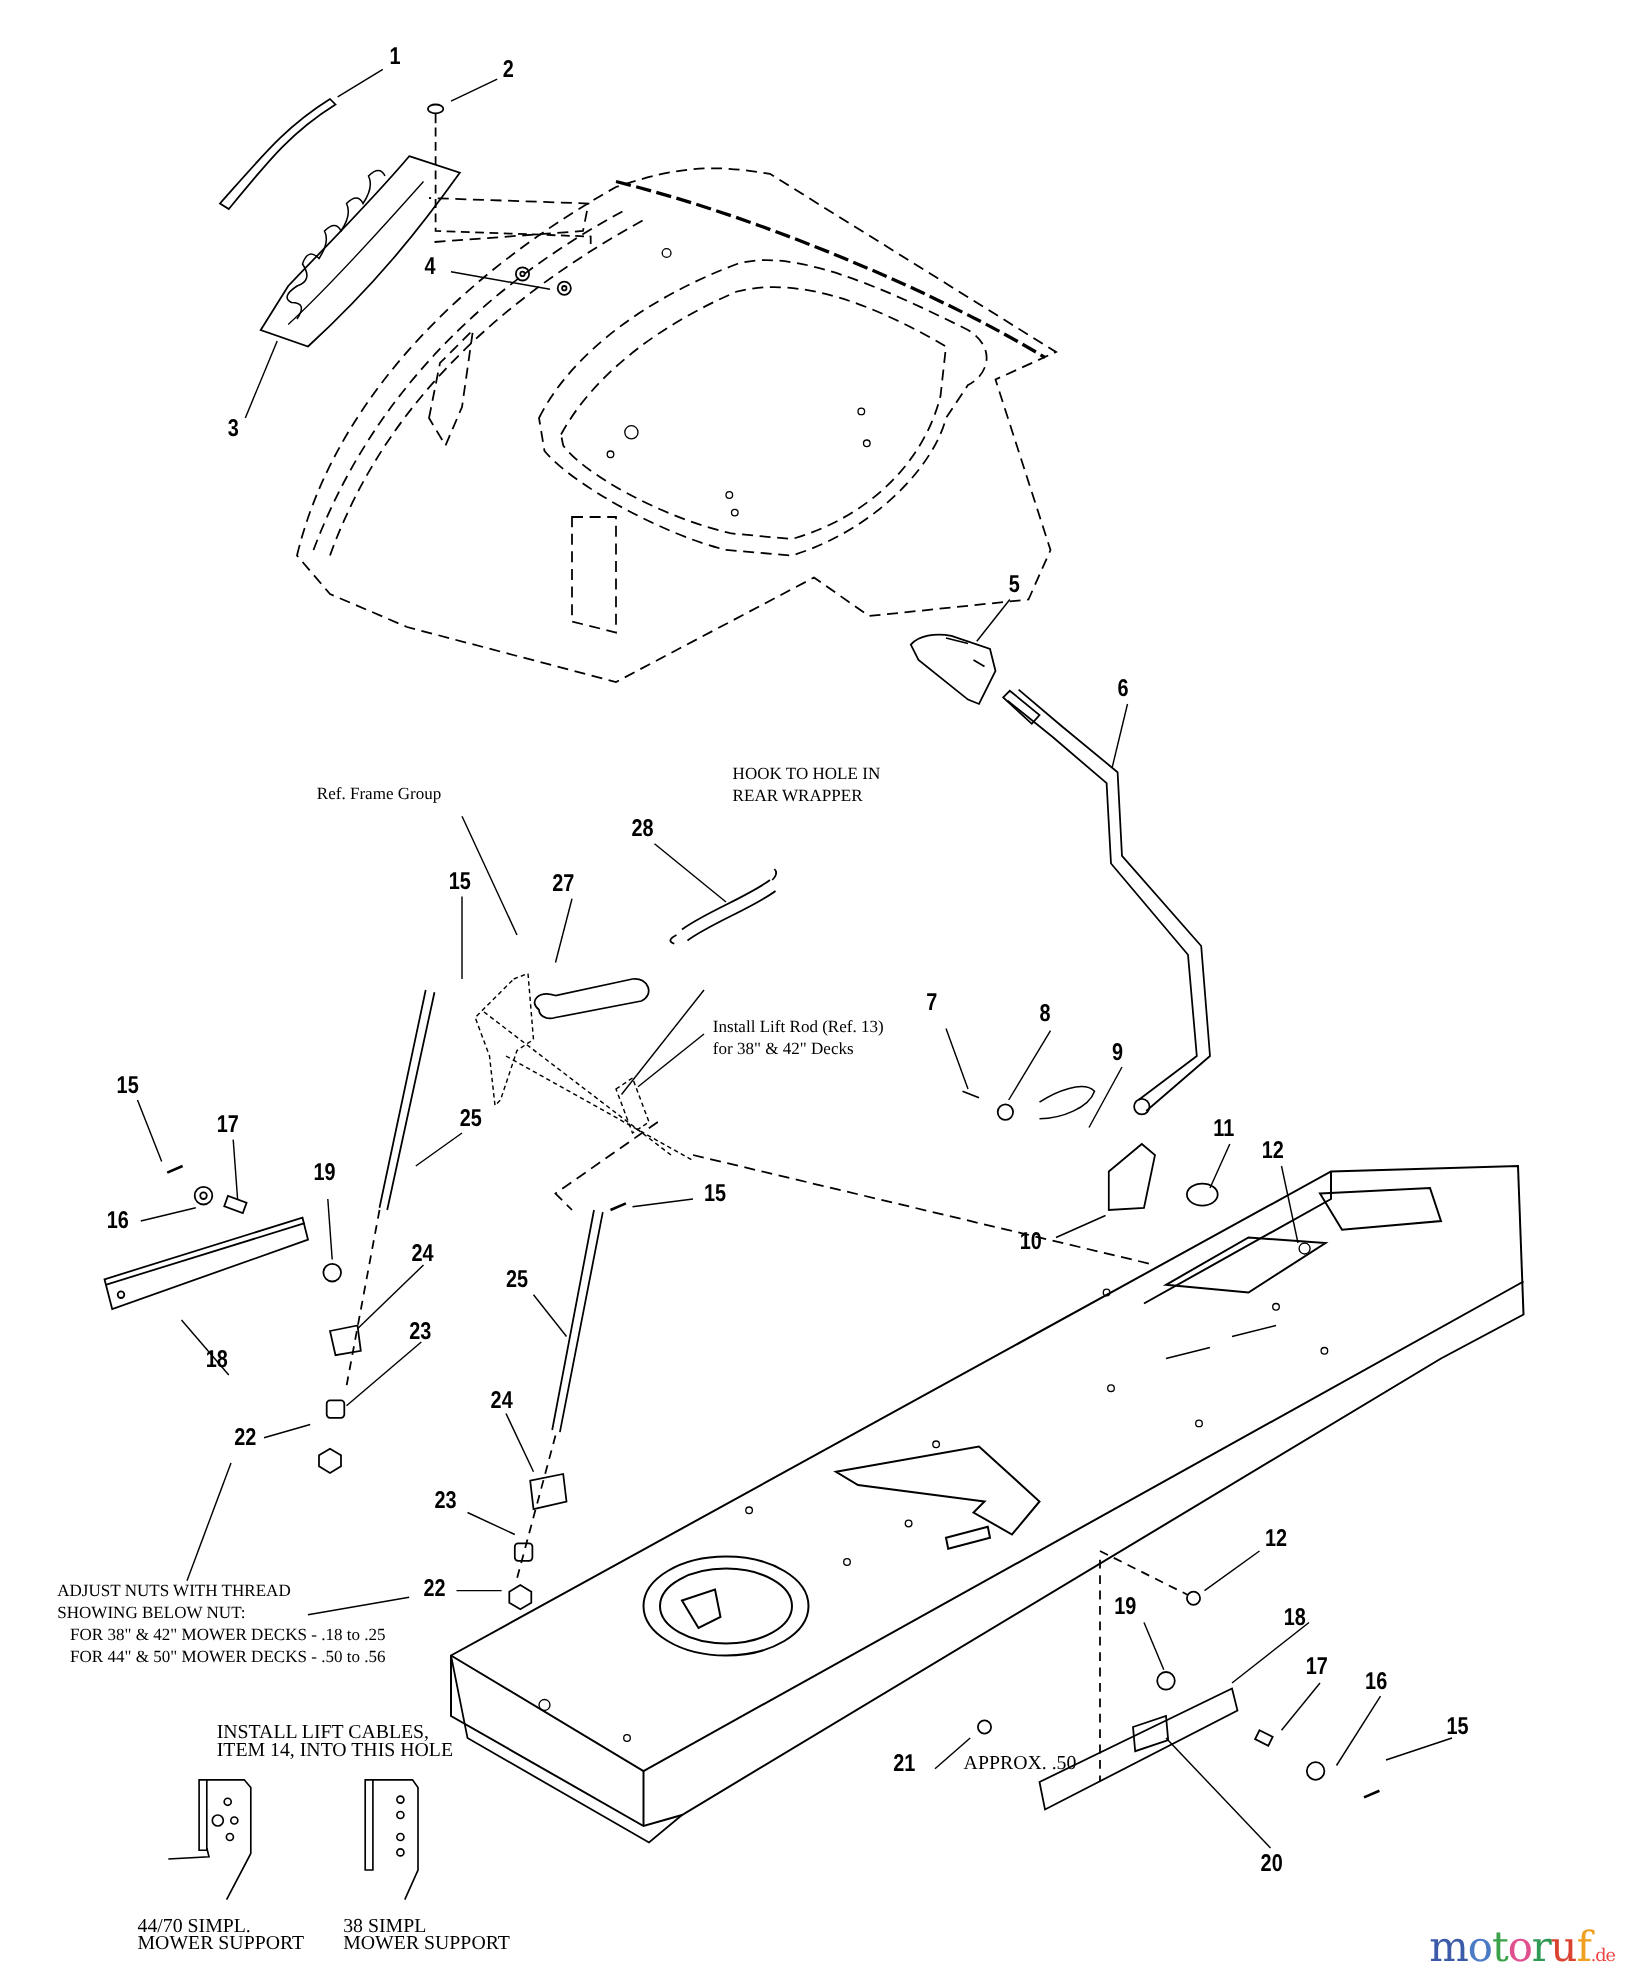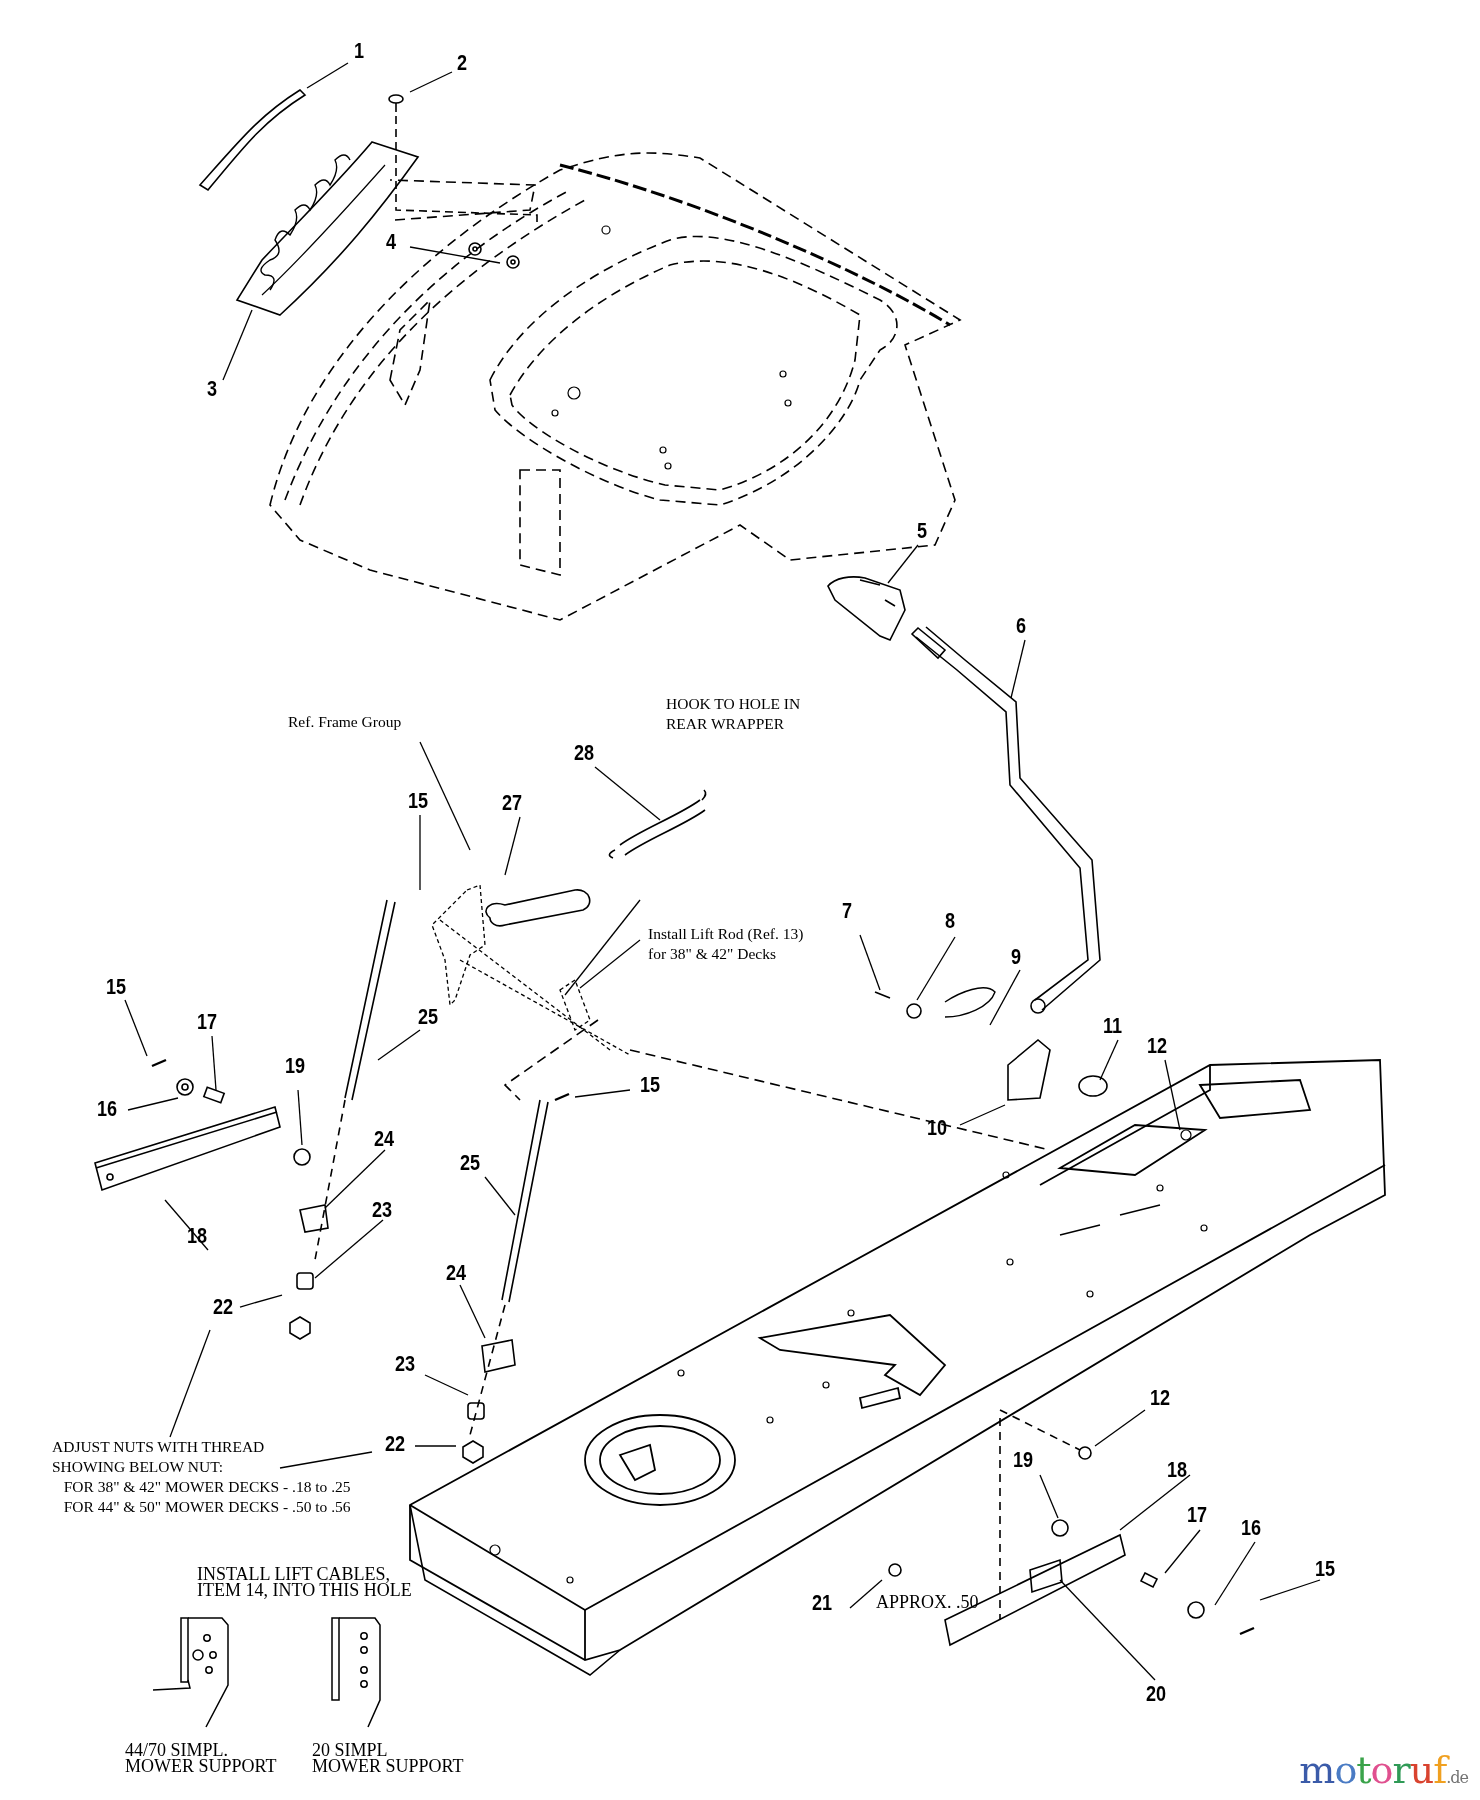--- a/index.html
+++ b/index.html
@@ -2,21 +2,21 @@
 <html><head>
 <meta charset="utf-8">
 <style>
   html, body { margin:0; padding:0; background:#ffffff; }
   body { width:1480px; height:1800px; position:relative; overflow:hidden; font-family:"Liberation Sans", sans-serif; color:#000; }
   #art { position:absolute; left:0; top:0; width:1480px; height:1800px; }
   .callout { position:absolute; font-family:"Liberation Sans", sans-serif; font-weight:bold; font-size:22px; line-height:22px; transform:scaleX(0.82); transform-origin:left top; white-space:nowrap; }
   .note { position:absolute; font-family:Liberation Serif, serif; font-size:15.5px; line-height:20px; white-space:pre; }
   .note.small { font-size:18px; line-height:16px; }
   .logo { position:absolute; right:12px; bottom:8px; font-family:"DejaVu Serif", "Liberation Serif", serif; font-size:38px; letter-spacing:-1px; }
-  .logo .tld { font-size:16px; color:#737373; }
+  .logo .tld { font-size:16px; color:#ef4444; }
 </style>
 </head>
 <body>
 
 <svg id="art" viewBox="0 0 1480 1800" xmlns="http://www.w3.org/2000/svg" fill="none" stroke="#000" stroke-width="1.6">
 
   <g stroke-dasharray="10 6">
     <path d="M270 505 C300 380 400 260 560 170 C620 150 650 150 700 158 L960 320 L905 345 L955 500 L935 545 L790 560 L740 525 L560 620 L370 570 L300 540 Z"></path>
     <path d="M285 500 C330 380 420 270 570 190"></path>
     <path d="M300 505 C345 380 440 280 585 200"></path>
@@ -279,19 +279,19 @@
 <div class="note" style="left:648px;top:924px">Install Lift Rod (Ref. 13)
 for 38" &amp; 42" Decks</div>
 <div class="note" style="left:52px;top:1437px">ADJUST NUTS WITH THREAD
 SHOWING BELOW NUT:
    FOR 38" &amp; 42" MOWER DECKS - .18 to .25
    FOR 44" &amp; 50" MOWER DECKS - .50 to .56</div>
 <div class="note small" style="left:197px;top:1566px">INSTALL LIFT CABLES,
 ITEM 14, INTO THIS HOLE</div>
 <div class="note small" style="left:125px;top:1742px">44/70 SIMPL.
 MOWER SUPPORT</div>
-<div class="note small" style="left:312px;top:1742px">20 SIMPL
+<div class="note small" style="left:312px;top:1742px">38 SIMPL
 MOWER SUPPORT</div>
 <div class="note small" style="left:876px;top:1594px">APPROX. .50</div>
 
 <div class="logo">
   <span id="logo-letters"><span style="color: rgb(59, 91, 169);">m</span><span style="color: rgb(74, 123, 196);">o</span><span style="color: rgb(58, 163, 74);">t</span><span style="color: rgb(224, 80, 143);">o</span><span style="color: rgb(47, 154, 86);">r</span><span style="color: rgb(217, 67, 47);">u</span><span style="color: rgb(240, 160, 32);">f</span></span><span class="tld">.de</span>
 </div>
 
 </body></html>

